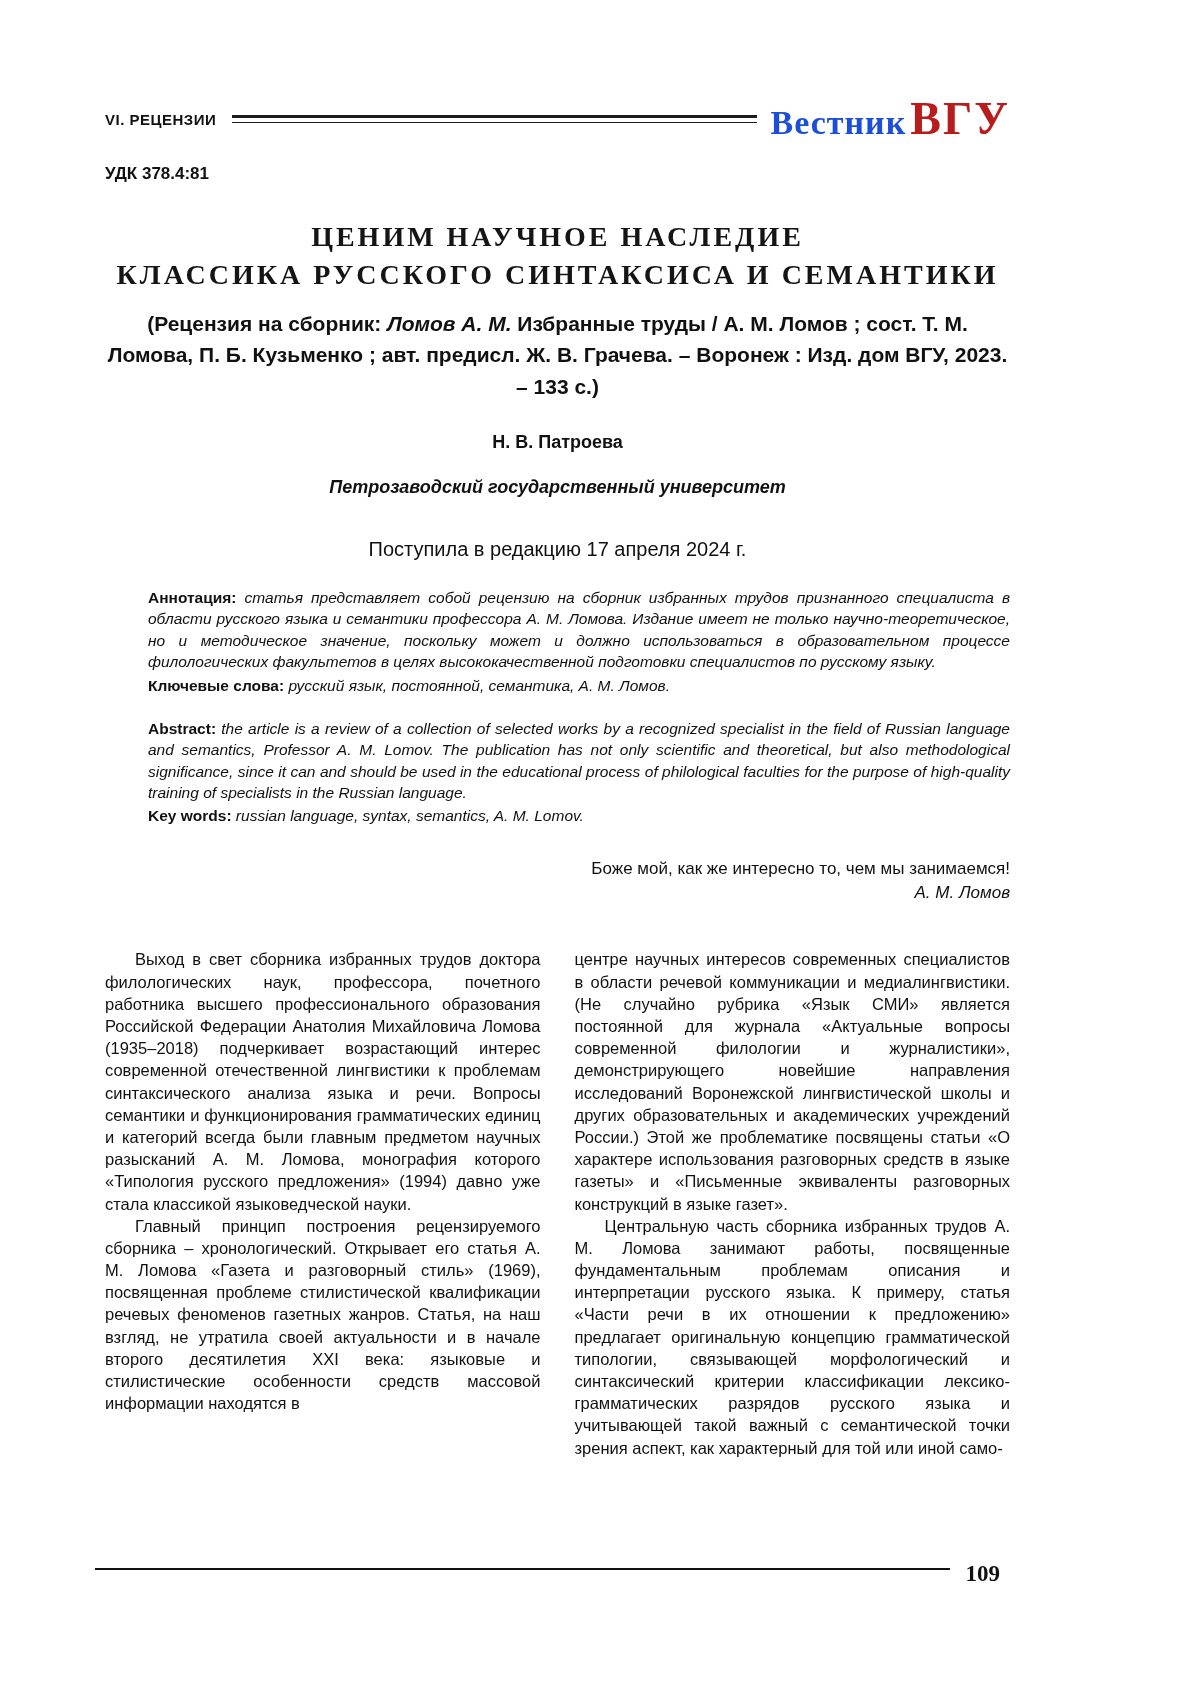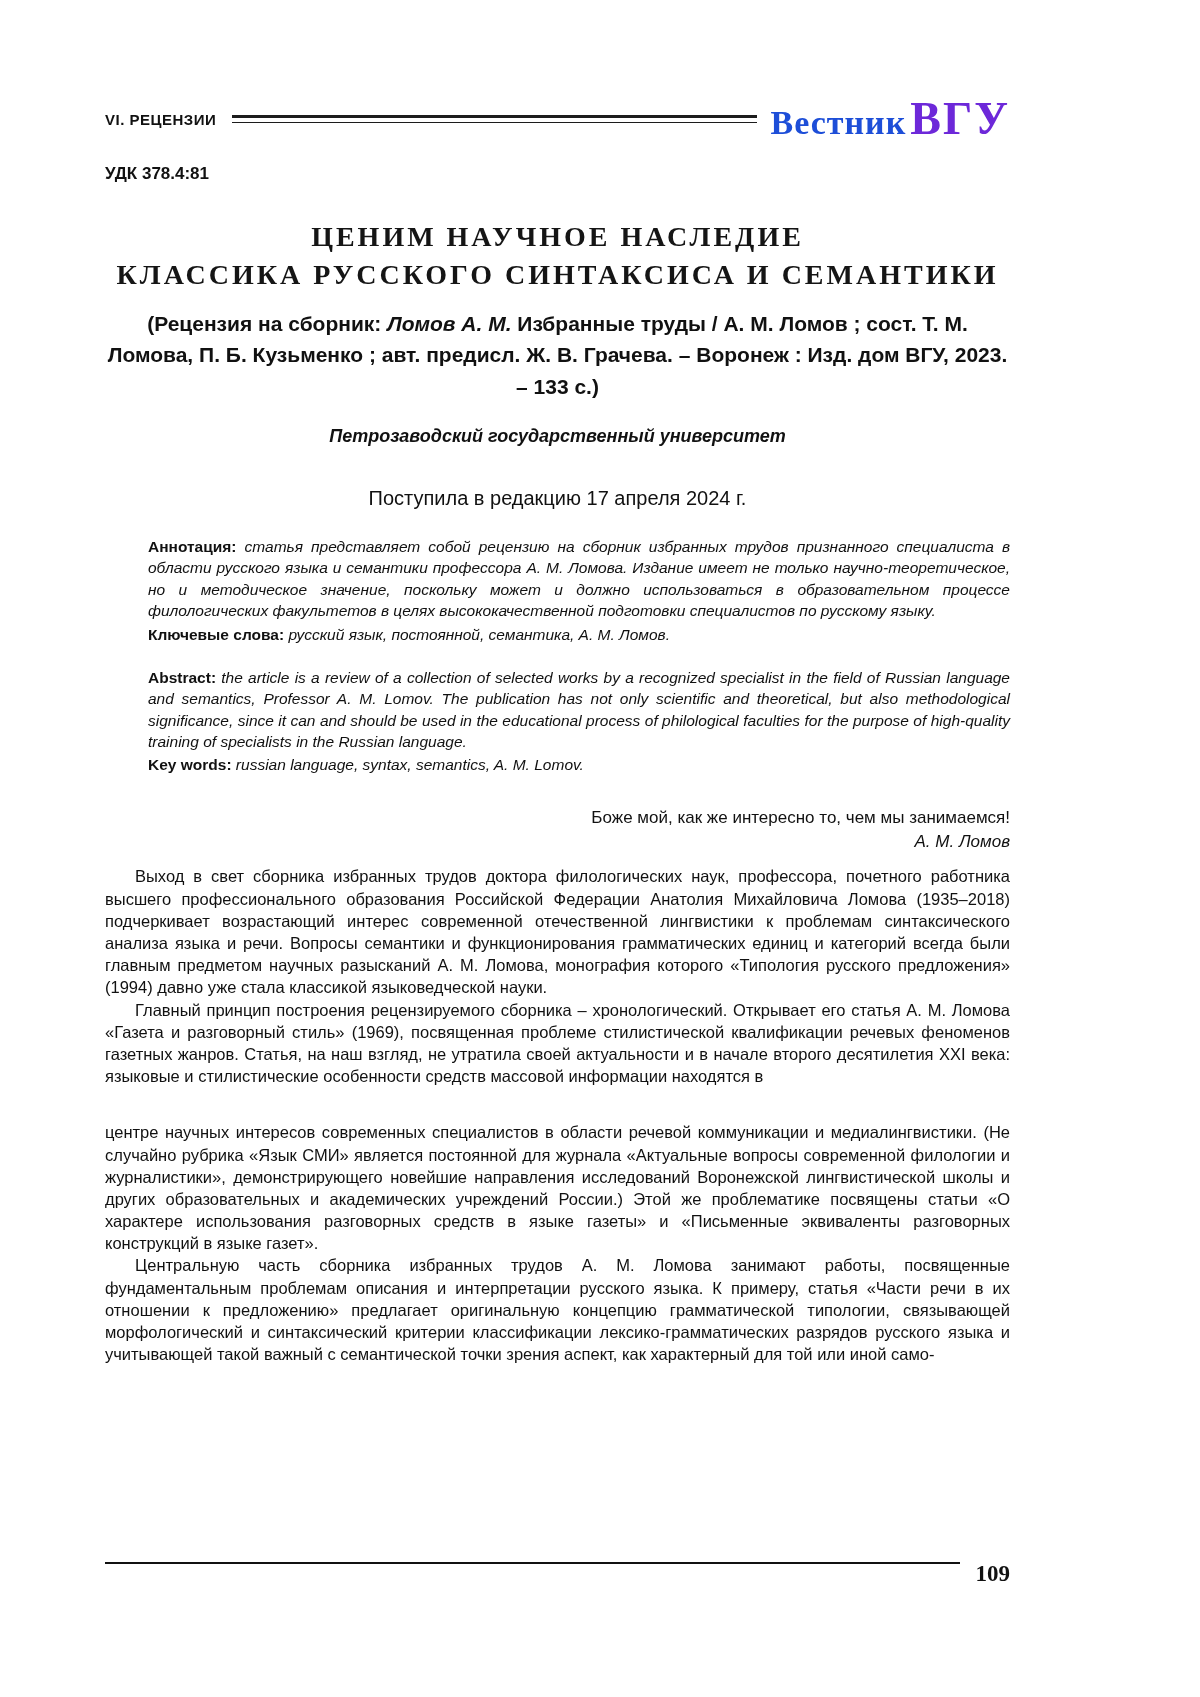--- a/index.html
+++ b/index.html
@@ -44,21 +44,21 @@
   }
   .logo-vestnik {
     font-size:34px;
     font-weight:bold;
     color:#1d4ed8;
     letter-spacing:1px;
   }
   .logo-vgu {
     font-size:46px;
     font-weight:bold;
-    color:#6d28d9;
+    color:#b91c1c;
     letter-spacing:2px;
   }
 
   .udk {
     margin-top:22px;
     font-size:17px;
     font-weight:bold;
   }
 
   
@@ -119,22 +119,21 @@
     text-align:right;
     font-size:17px;
     line-height:1.4;
   }
   .epigraph-attribution { font-style:italic; }
 
   
   .columns {
     display:flex;
     gap:34px;
-    margin-top:12px;
-    flex-direction:column;
+    margin-top:44px;
   }
   .col { flex:1; }
   .col p {
     margin:0;
     font-size:16.5px;
     line-height:1.345;
     text-align:justify;
     text-indent:30px;
   }
   .col p.no-indent { text-indent:0; }
@@ -144,25 +143,25 @@
   .footnote-rule {
     width:130px;
     border-top:1.5px solid #111;
     margin-bottom:7px;
   }
   .footnote-text { font-size:15px; }
 
   
   .page-footer {
     position:absolute;
-    left:105px;
+    left:95px;
     width:905px;
     bottom:112px;
     display:flex;
-    align-items:flex-start;
+    align-items:center;
   }
   .footer-rule {
     flex:1;
     border-top:2px solid #111;
     margin-bottom:9px;
   }
   .page-number {
     font-family:"Liberation Serif", serif;
     font-size:23px;
     font-weight:bold;
@@ -189,20 +188,21 @@
 
     <div class="article-title">
       <div>ЦЕНИМ НАУЧНОЕ НАСЛЕДИЕ</div>
       <div>КЛАССИКА РУССКОГО СИНТАКСИСА И СЕМАНТИКИ</div>
     </div>
 
     <div class="article-subtitle">
       <span>(Рецензия на сборник: </span><span class="subtitle-italic">Ломов А. М.</span><span> Избранные труды / А. М. Ломов ; сост. Т. М. Ломова, П. Б. Кузьменко ; авт. предисл. Ж. В. Грачева. – Воронеж : Изд. дом ВГУ, 2023. – 133 с.)</span>
     </div>
 
+    <div class="author">Н. В. Патроева</div>
     <div class="affiliation">Петрозаводский государственный университет</div>
     <div class="received">Поступила в редакцию 17 апреля 2024 г.</div>
 
     <div class="meta-block">
       <div>
         <span class="meta-label">Аннотация:</span><span class="meta-text"> статья представляет собой рецензию на сборник избранных трудов признанного специалиста в области русского языка и семантики профессора А. М. Ломова. Издание имеет не только научно-теоретическое, но и методическое значение, поскольку может и должно использоваться в образовательном процессе филологических факультетов в целях высококачественной подготовки специалистов по русскому языку.</span>
       </div>
       <div class="meta-keywords-line">
         <span class="meta-label">Ключевые слова:</span><span class="meta-text"> русский язык, постоянной, семантика, А. М. Ломов.</span>
       </div>

